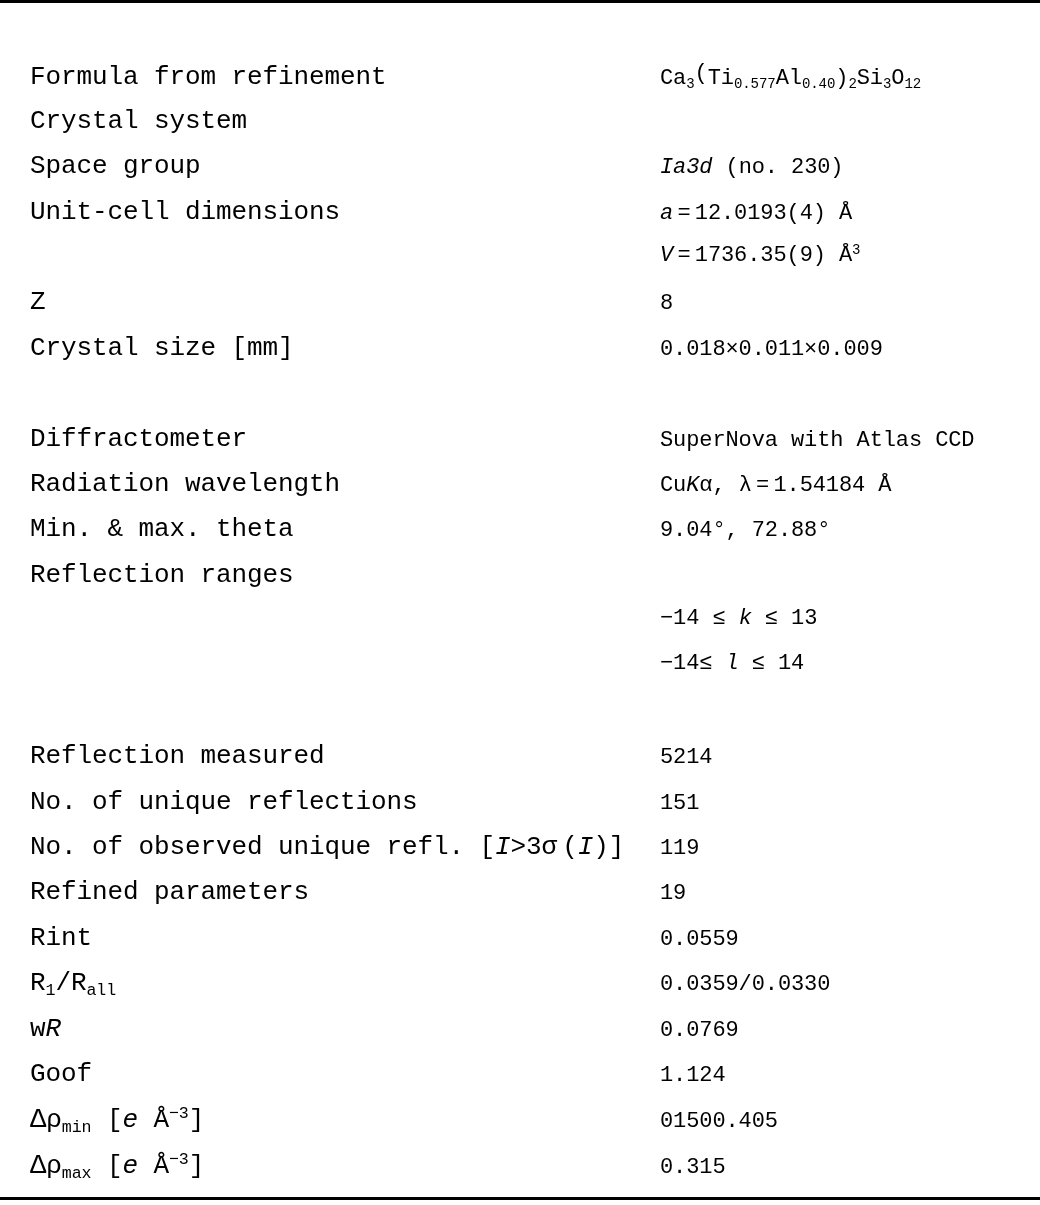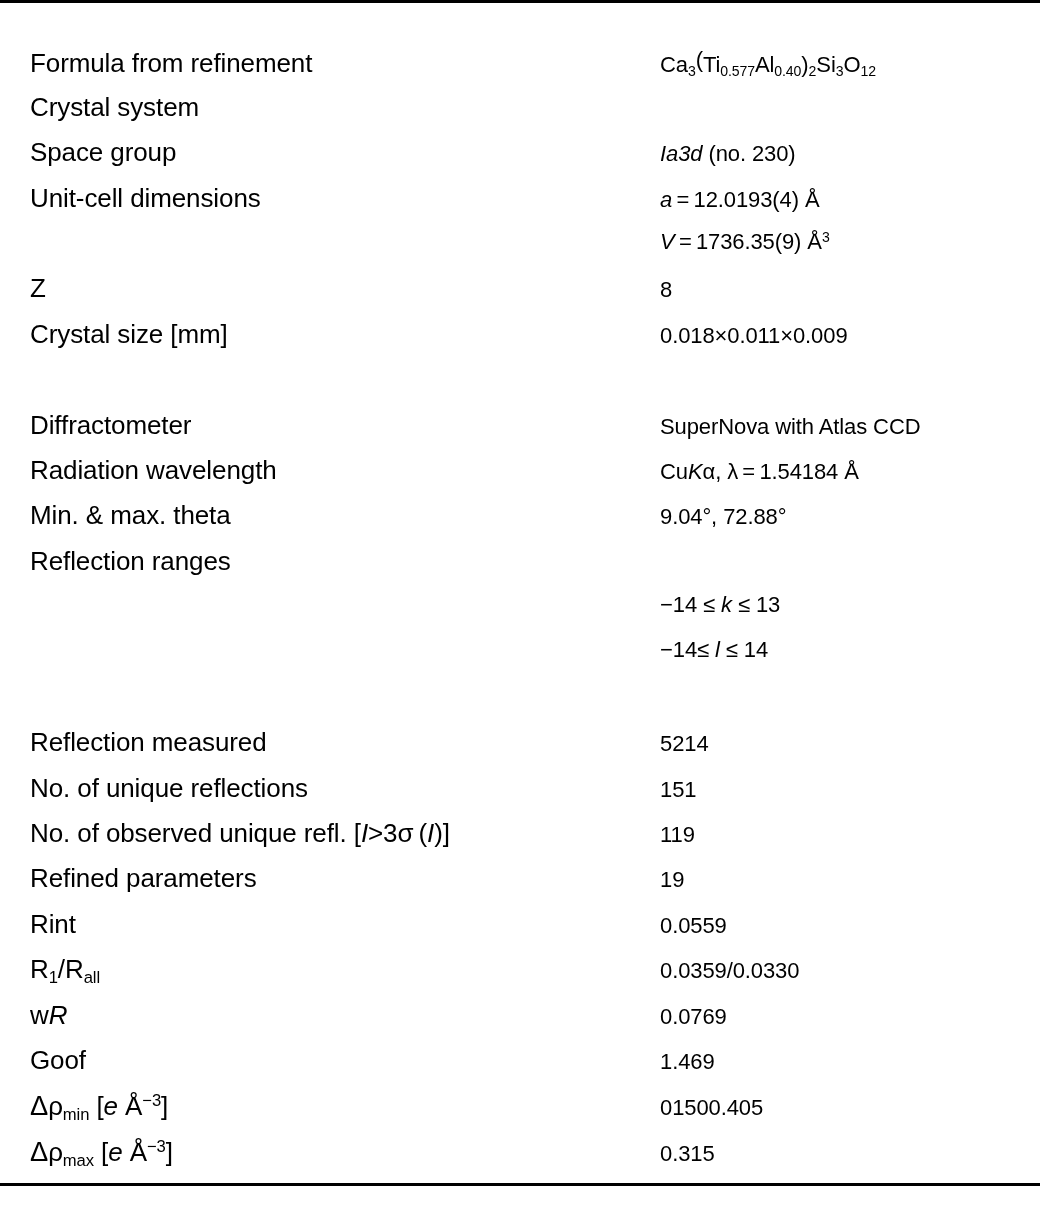--- a/index.html
+++ b/index.html
@@ -28,20 +28,22 @@
     margin: 0;
   }
   .rule-bottom {
     border-top: 3px solid #000;
     width: 1040px;
     height: 0;
     margin: 0;
   }
 
   .rows {
+    padding-top: 14px;
+    font-family: Liberation Mono, monospace;
   }
 
   .row {
     display: flex;
     align-items: baseline;
     height: 45.4px;
     padding-left: 30px;
     box-sizing: border-box;
   }
 
@@ -167,21 +169,21 @@
       <div class="row">
         <div class="label">R<sub>1</sub>/R<sub>all</sub></div>
         <div class="value">0.0359/0.0330</div>
       </div>
       <div class="row">
         <div class="label">w<i>R</i></div>
         <div class="value">0.0769</div>
       </div>
       <div class="row">
         <div class="label">Goof</div>
-        <div class="value">1.469</div>
+        <div class="value">1.124</div>
       </div>
       <div class="row">
         <div class="label"><span style="font-size:1.05em">Δ</span>ρ<sub>min</sub> [<i>e</i> Å<sup>−3</sup>]</div>
         <div class="value">01500.405</div>
       </div>
       <div class="row">
         <div class="label"><span style="font-size:1.05em">Δ</span>ρ<sub>max</sub> [<i>e</i> Å<sup>−3</sup>]</div>
         <div class="value">0.315</div>
       </div>
     </div>

